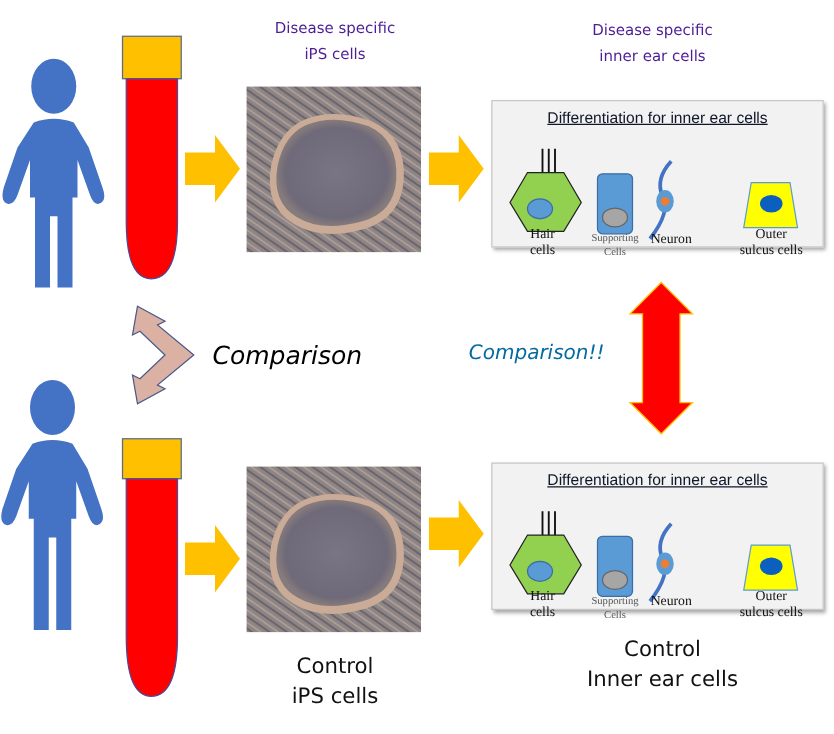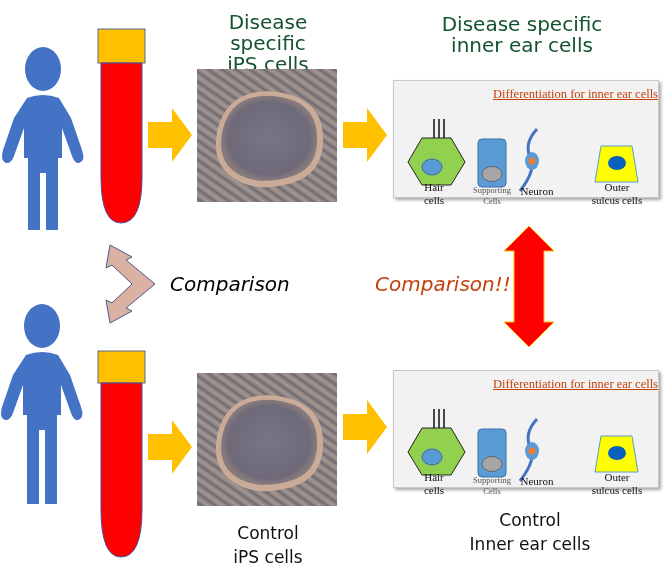--- a/index.html
+++ b/index.html
@@ -1,21 +1,21 @@
 <!DOCTYPE html>
 <html><head>
 <meta charset="utf-8">
 <style>
   html, body { margin:0; padding:0; background:#ffffff; }
   body { width:667px; height:587px; position:relative; overflow:hidden; font-family:"DejaVu Sans", sans-serif; }
   .abs { position:absolute; }
-  .caption { position:absolute; text-align:center; color:#14532d; font-size:20px; line-height:21px; font-family:"DejaVu Sans", sans-serif; }
+  .caption { position:absolute; text-align:center; color:#4c1d95; font-size:12px; line-height:21px; font-family:"DejaVu Sans", sans-serif; }
   .caption.big { font-size:17px; line-height:24px; color:#111; }
   .panel { position:absolute; width:264px; height:116px; background:#f2f2f2; border:1px solid #c8c8c8; box-shadow:2px 2px 3px rgba(0,0,0,0.35); }
-  .panel-title { position:absolute; left:0; right:0; top:6px; text-align:right; font-size:12.5px; color:#c2410c; text-decoration:underline; font-family:Liberation Serif, serif; }
+  .panel-title { position:absolute; left:0; right:0; top:6px; text-align:center; font-size:12.5px; color:#0f172a; text-decoration:underline; font-family:Liberation Sans, sans-serif; }
   .cell-label { position:absolute; text-align:center; color:#111; font-size:11px; line-height:13px; font-family:Liberation Serif, serif; }
   .cell-label.small { font-size:8.5px; line-height:11px; color:#555;text-align:center; }
   .ips { position:absolute; width:140px; height:133px; overflow:hidden; }
   .cmp-text { position:absolute; font-style:italic; font-family:"DejaVu Sans", sans-serif; }
 </style>
 </head>
 <body>
 
 <svg class="abs" style="left:0;top:20px" width="90" height="215">
   <ellipse cx="43" cy="49" rx="18" ry="22" fill="#4472c4"></ellipse>
@@ -104,21 +104,21 @@
     <div>Outer</div>
     <div>sulcus cells</div>
   </div>
 </div>
 
 <svg class="abs" style="left:100px;top:244px" width="70" height="86">
   <polygon points="10,1 32,13 26,16 55,40 26,64 32,67 10,79 6,56 12,59 32,40 12,21 6,24" fill="#dbb1a4" stroke="#4a5a8a" stroke-width="1"></polygon>
 </svg>
 <div class="cmp-text" style="left:170px;top:272px;font-size:20px;color:#000000;">Comparison</div>
 
-<div class="cmp-text" style="left:375px;top:272px;font-size:20px;color:#c2410c;">Comparison!!</div>
+<div class="cmp-text" style="left:375px;top:272px;font-size:16px;color:#0369a1;">Comparison!!</div>
 <svg class="abs" style="left:502px;top:224px" width="60" height="130">
   <polygon points="27,2 52,27 42,27 42,98 52,98 27,123 2,98 12,98 12,27 2,27" fill="#ff0000" stroke="#ffc000" stroke-width="1"></polygon>
 </svg>
 
 <svg class="abs" style="left:0;top:290px" width="90" height="215">
   <ellipse cx="42" cy="36" rx="18" ry="22" fill="#4472c4"></ellipse>
   <path d="M26,65 Q42,59 58,65 L70,85 L81,117 Q85,128 78,130 Q74,131 71,123 L61,95 L61,125 L57,125 L57,214 L45,214 L45,140 L39,140 L39,214 L27,214 L27,125 L23,125 L23,95 L13,123 Q10,131 5,130 Q-1,128 2,117 L13,85 Z" fill="#4472c4"></path>
 </svg>
 
 <svg class="abs" style="left:95px;top:349px" width="55" height="212">

